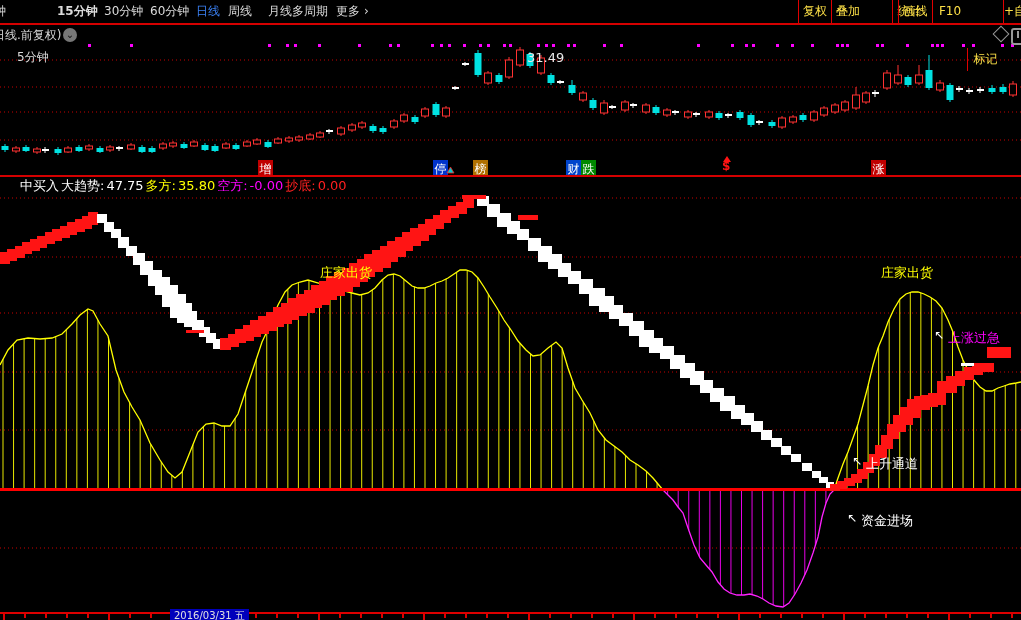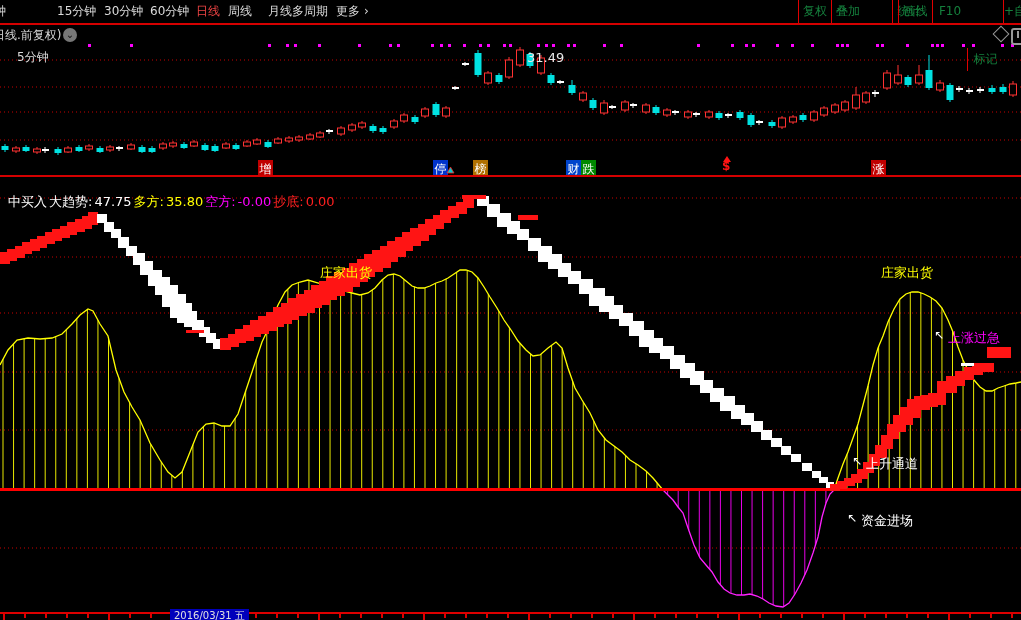--- a/index.html
+++ b/index.html
@@ -3,36 +3,36 @@
 <meta charset="utf-8">
 <style>
   html,body{margin:0;padding:0;background:#000;width:1021px;height:620px;overflow:hidden;
     font-family:"DejaVu Sans",sans-serif;-webkit-font-smoothing:none;}
   #stage{position:relative;width:1021px;height:620px;background:#000;}
   #chart-svg{position:absolute;left:0;top:0;z-index:1;}
   
   #toolbar{position:absolute;left:0;top:0;width:1021px;height:23px;background:#000;
     border-bottom:2px solid #d40000;z-index:5;}
   .tb-item{position:absolute;top:0;height:23px;line-height:23px;color:#dcdcdc;font-size:12px;white-space:nowrap;cursor:default;}
-  .tb-item.active{color:#ef4444;}
-  .tb-btn{position:absolute;top:0;height:23px;line-height:23px;color:#15803d;font-size:12px;
+  .tb-item.active{color:#3b82f6;}
+  .tb-btn{position:absolute;top:0;height:23px;line-height:23px;color:#fde047;font-size:12px;
     text-align:center;border-left:1px solid #e00000;overflow:hidden;white-space:nowrap;}
   
   #subheader{position:absolute;left:0;top:25px;width:1021px;height:19px;z-index:5;}
   #sub-title{position:absolute;left:-7px;top:2px;color:#d8d8d8;font-size:12px;white-space:nowrap;}
   #sub-chevron{position:absolute;left:63px;top:3px;width:14px;height:14px;border-radius:50%;
     background:#777;color:#111;font-size:10px;line-height:13px;text-align:center;}
   #sub-diamond{position:absolute;left:995px;top:3px;width:10px;height:10px;border:1px solid #999;
     transform:rotate(45deg);background:#000;}
   #sub-winbtn{position:absolute;left:1011px;top:3px;width:13px;height:13px;border:2px solid #999;
     border-radius:3px;}
   #sub-winbtn::after{content:"";position:absolute;left:4px;top:1px;width:2px;height:7px;background:#999;}
   
-  #ind-header{position:absolute;left:8px;top:177px;height:17px;line-height:17px;font-size:13px;
-    white-space:nowrap;z-index:4;margin-top:16px;}
+  #ind-header{position:absolute;left:20px;top:177px;height:17px;line-height:17px;font-size:13px;
+    white-space:nowrap;z-index:4;}
   #ind-header span{margin-right:2px;}
   
   #date-label{position:absolute;top:609px;height:14px;line-height:14px;background:#0000bb;
     color:#e0e0e0;font-size:10px;padding:0 4px;z-index:6;}
 </style>
 </head>
 <body>
 <div id="stage">
 
 <svg id="chart-svg" width="1021" height="620">
@@ -583,21 +583,21 @@
       <line x1="928" y1="614" x2="928" y2="618" stroke="#dd0000" stroke-width="2"></line>
       <line x1="949" y1="614" x2="949" y2="621" stroke="#dd0000" stroke-width="2"></line>
       <line x1="970" y1="614" x2="970" y2="618" stroke="#dd0000" stroke-width="2"></line>
       <line x1="991" y1="614" x2="991" y2="618" stroke="#dd0000" stroke-width="2"></line>
       <line x1="1012" y1="614" x2="1012" y2="618" stroke="#dd0000" stroke-width="2"></line>
     </svg>
 
 <div id="toolbar">
       <span class="tb-item" style="left: -6px;">钟</span>
       <span class="tb-item" style="left: 17px; margin-top: 46px;">5分钟</span>
-      <span class="tb-item" style="left: 57px;">15分钟</span>
+      <span class="tb-item" style="left: 57px; font-weight: bold;">15分钟</span>
       <span class="tb-item" style="left: 104px;">30分钟</span>
       <span class="tb-item" style="left: 150px;">60分钟</span>
       <span class="tb-item active" style="left: 196px;">日线</span>
       <span class="tb-item" style="left: 228px;">周线</span>
       <span class="tb-item" style="left: 268px;">月线</span>
       <span class="tb-item" style="left: 292px;">多周期</span>
       <span class="tb-item" style="left: 336px;">更多</span>
       <span class="tb-item" style="left: 364px;">›</span>
       <div class="tb-btn" style="left: 798px; width: 32px;">复权</div>
       <div class="tb-btn" style="left: 831px; width: 32px;">叠加</div>

